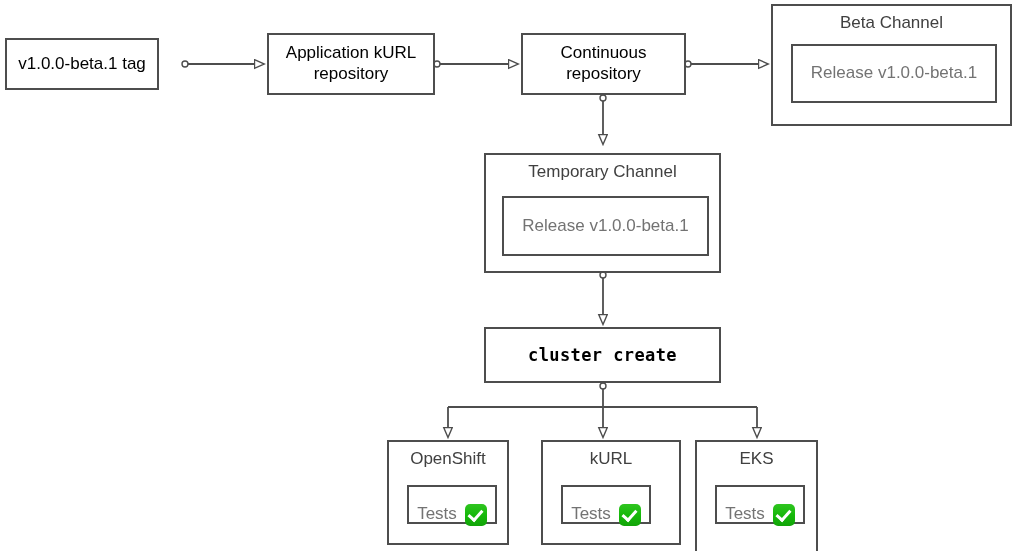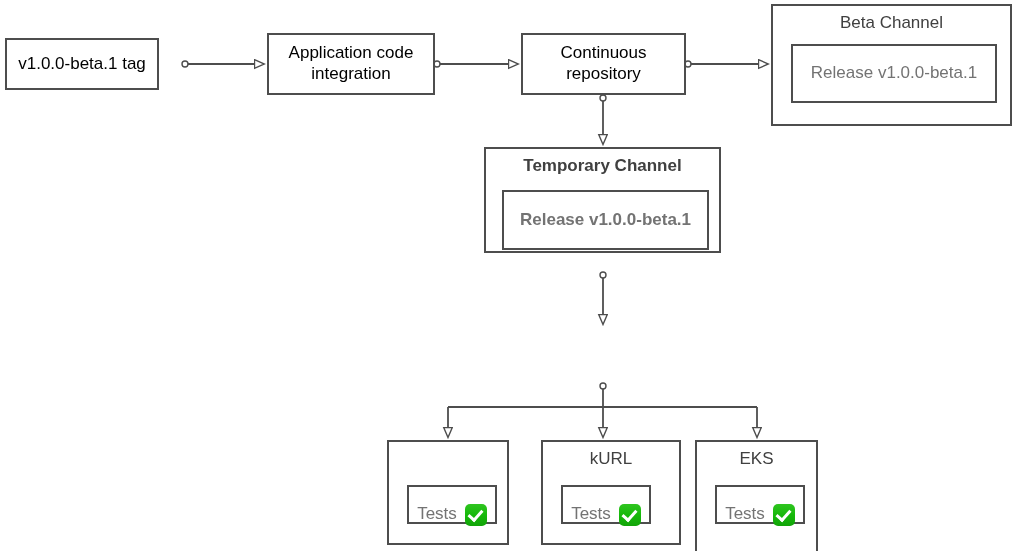--- a/index.html
+++ b/index.html
@@ -130,43 +130,47 @@
       <path d="M603,407 L603,437" marker-end="url(#arrow)"></path>
       <path d="M757,407 L757,437" marker-end="url(#arrow)"></path>
     </g>
   </svg>
 
   <div class="node" style="left:5px; top:38px; width:154px; height:52px;">
     <span>v1.0.0-beta.1 tag</span>
   </div>
 
   <div class="node" style="left:267px; top:33px; width:168px; height:62px; padding:0 10px;">
-    <span>Application code integration</span>
+    <span>Application kURL repository</span>
   </div>
 
   <div class="node" style="left:521px; top:33px; width:165px; height:62px; padding:0 10px;">
     <span>Continuous repository</span>
   </div>
 
   <div class="node container" style="left:771px; top:4px; width:241px; height:122px;">
     <div class="container-title">Beta Channel</div>
     <div class="inner" style="left:18px; top:38px; width:206px; height:59px;">
       <span>Release v1.0.0-beta.1</span>
     </div>
   </div>
 
-  <div class="node container" style="left:484px; top:147px; width:237px; height:106px;font-weight:bold;">
+  <div class="node container" style="left:484px; top:153px; width:237px; height:120px;">
     <div class="container-title">Temporary Channel</div>
     <div class="inner" style="left:16px; top:41px; width:207px; height:60px;">
       <span>Release v1.0.0-beta.1</span>
     </div>
   </div>
 
+  <div class="node" style="left:484px; top:327px; width:237px; height:56px;">
+    <span class="mono-bold">cluster create</span>
+  </div>
 
   <div class="node container" style="left:387px; top:440px; width:122px; height:105px;">
+    <div class="container-title">OpenShift</div>
     <div class="inner" style="left:18px; top:43px; width:90px; height:39px;">
       <span class="tests-row">
         <span>Tests</span>
         <span class="check-badge"></span>
       </span>
     </div>
   </div>
 
   <div class="node container" style="left:541px; top:440px; width:140px; height:105px;">
     <div class="container-title">kURL</div>

